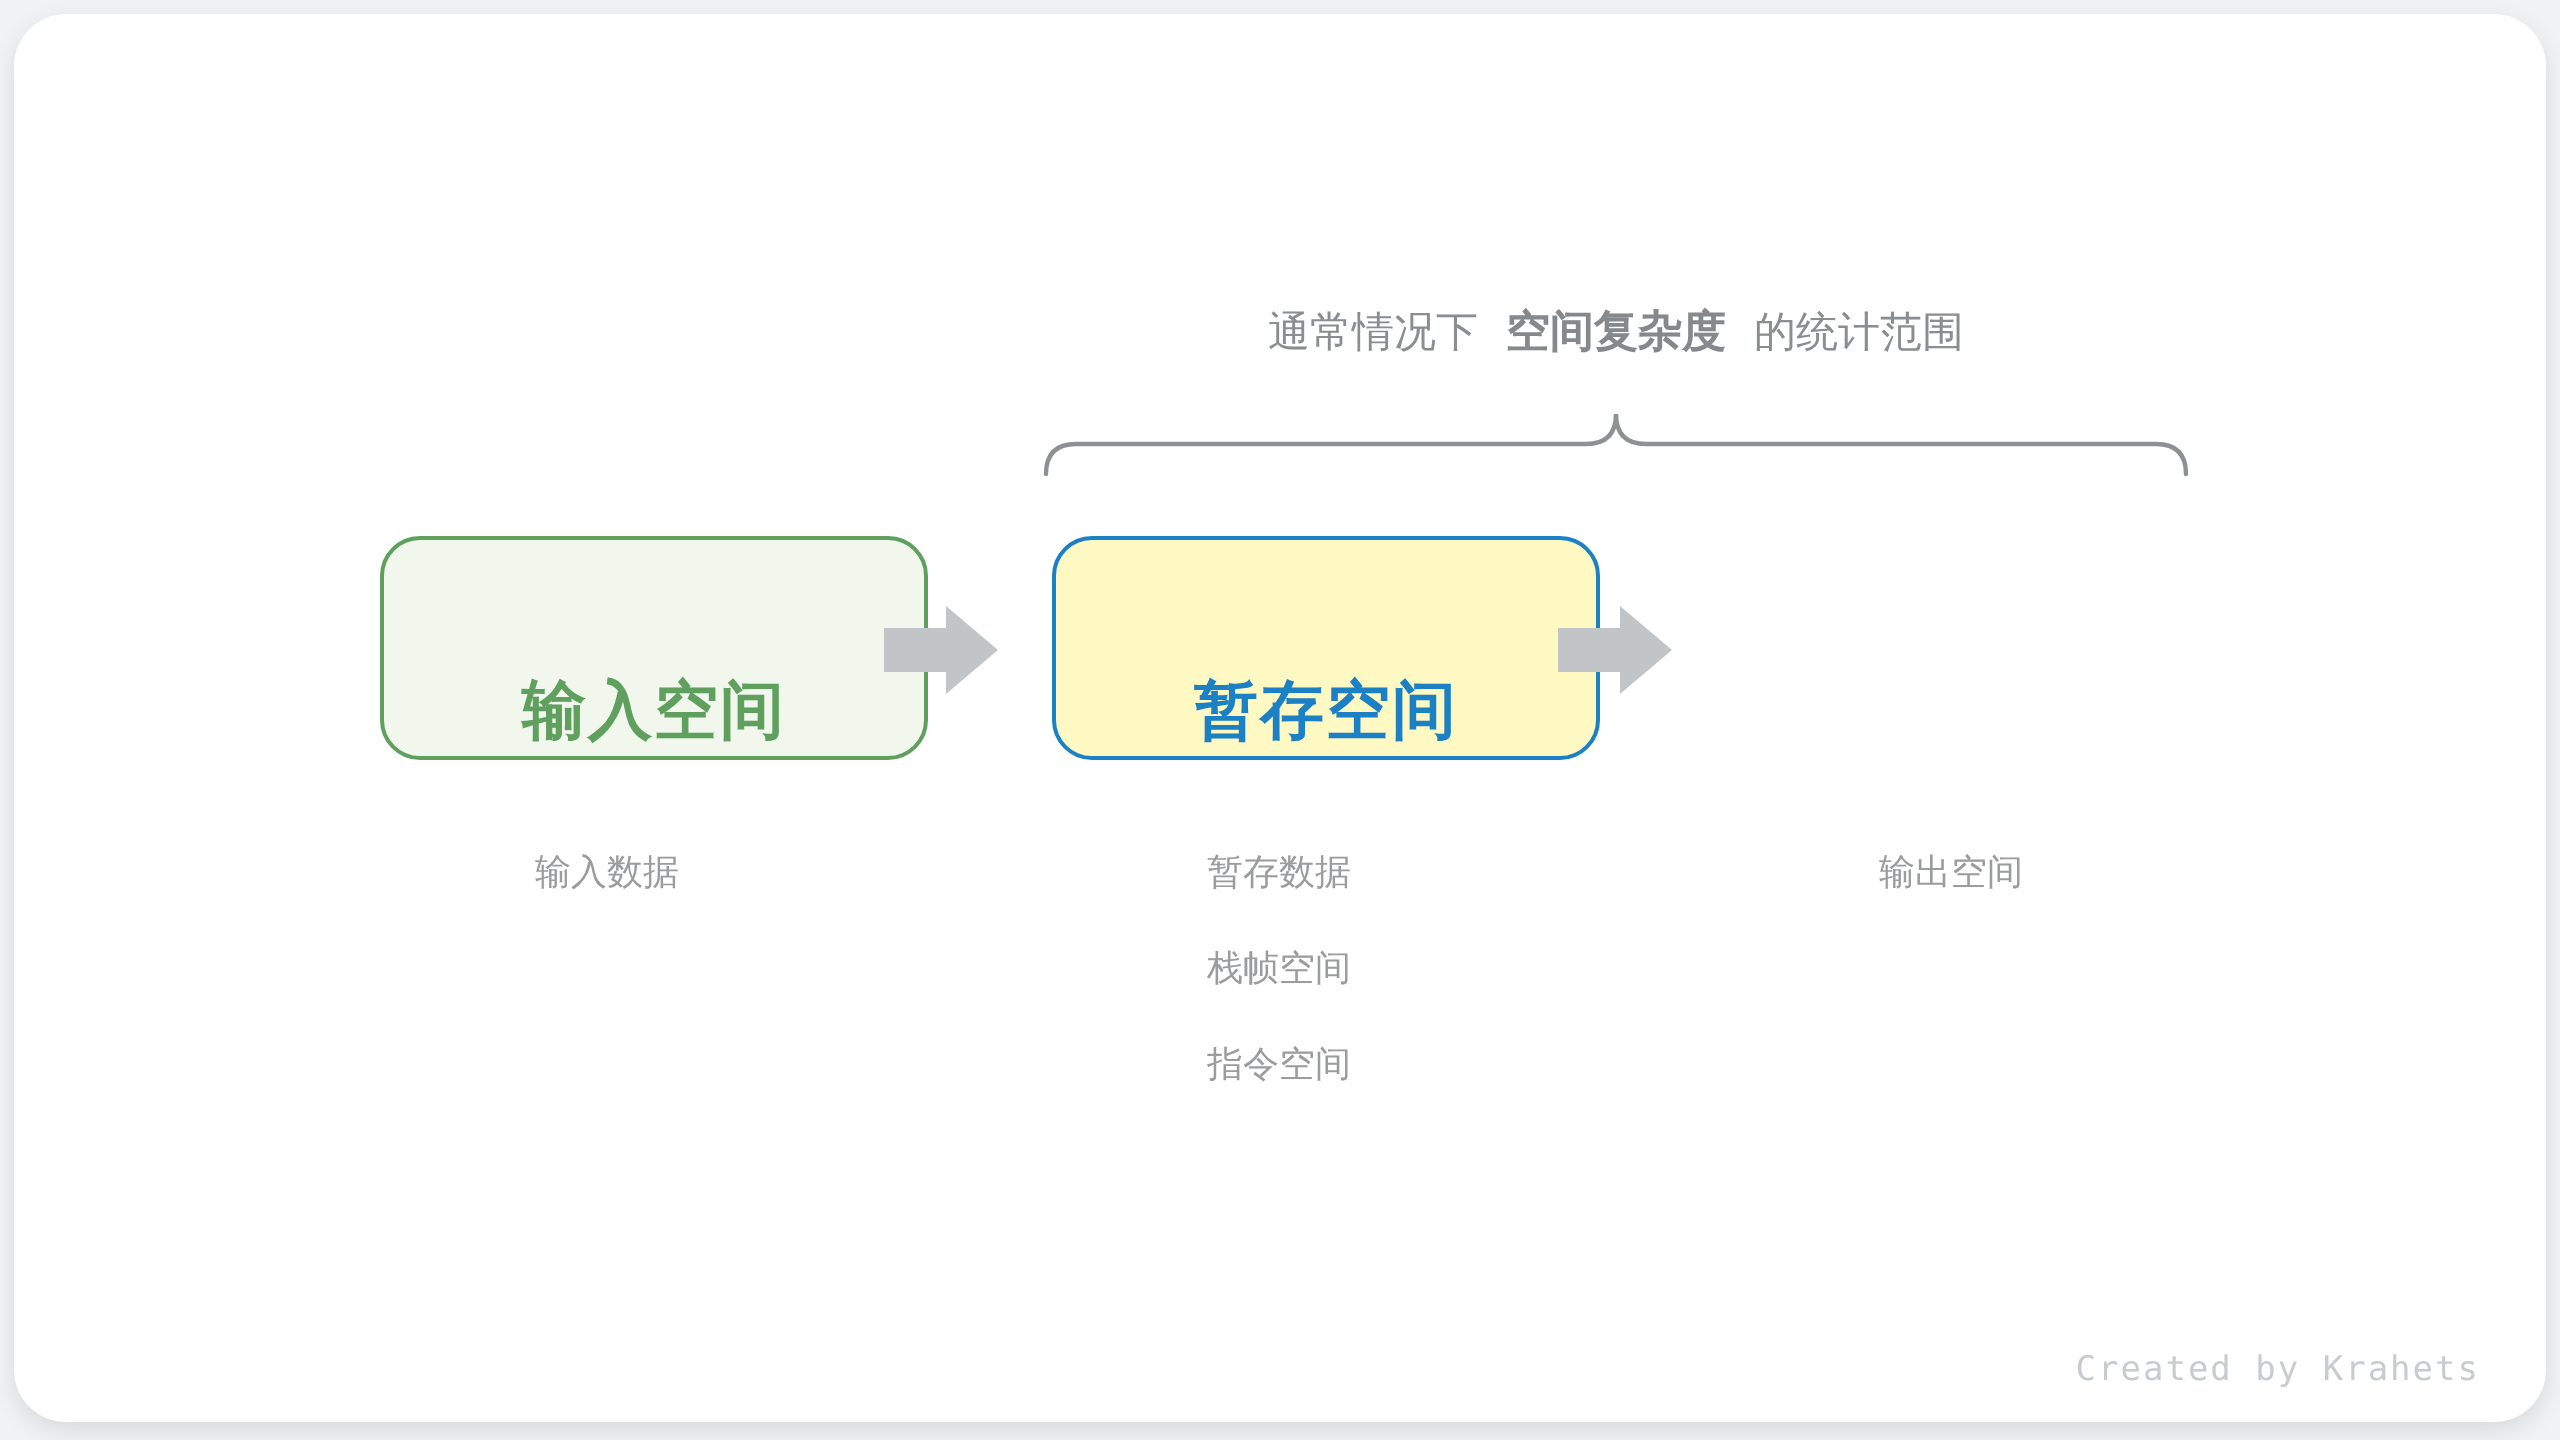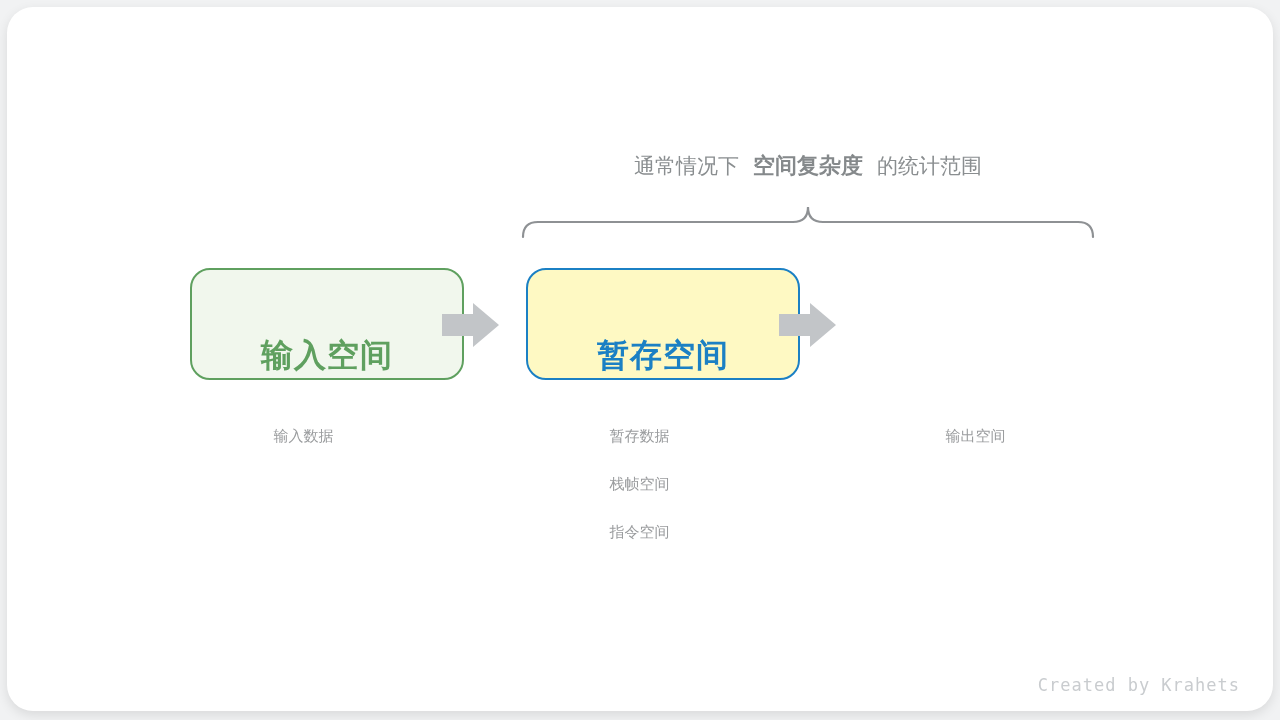--- a/index.html
+++ b/index.html
@@ -43,21 +43,21 @@
   .box-2 { left: 526px; }
   .box-3 { left: 862px; }
   .arrow {
     position: absolute; top: 302px; width: 58px; height: 46px;
   }
   .arrow-1 { left: 442px; }
   .arrow-2 { left: 779px; }
   .sublabels {
     position: absolute; width: 227px;
     text-align: center;
-    font-size: 15px;
+    font-size: 18px;
     color: #9a9c9e;
     line-height: 48px;
   }
   .sub-1 { left: 190px; top: 412px; }
   .sub-2 { left: 526px; top: 412px; }
   .sub-3 { left: 862px; top: 412px; }
   .watermark {
     position: absolute;
     right: 40px; top: 675px;
     font-family: "DejaVu Sans Mono", "Liberation Mono", monospace;

